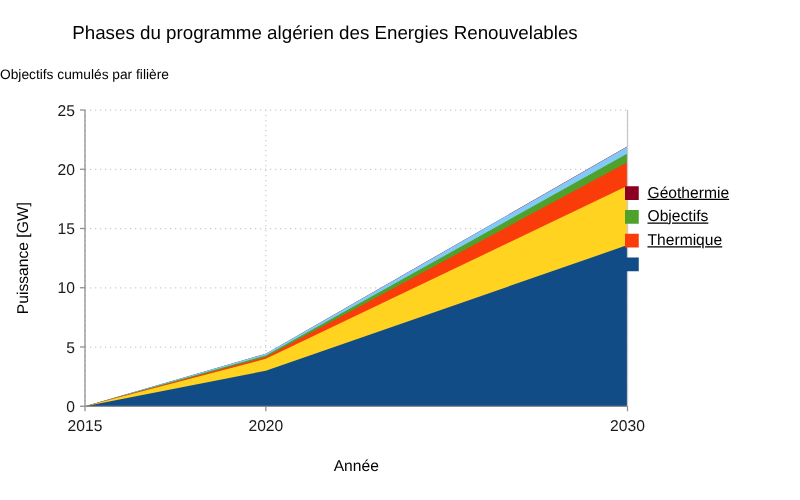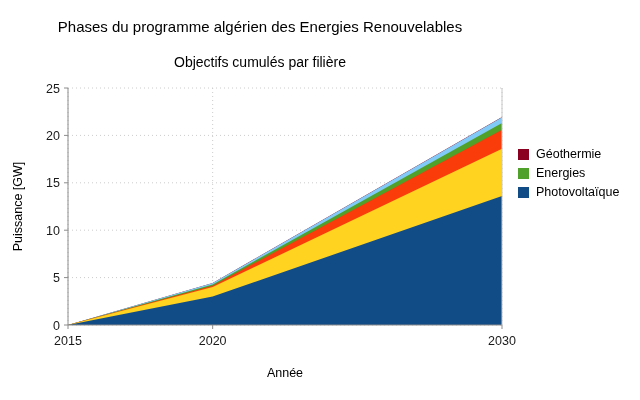--- a/index.html
+++ b/index.html
@@ -29,45 +29,46 @@
     text-align: center;
     font-size: 15px;
     color: #000;
     white-space: nowrap;
   }
   .chart-subtitle {
     position: absolute;
     left: 0;
     top: 54px;
     width: 520px;
-    text-align: center;
-    font-size: 14px;
+    text-align: left;
+    font-size: 11px;
     color: #000;
     white-space: nowrap;
   }
   .plot-svg {
     position: absolute;
     left: 0;
     top: 0;
   }
   .tick-label {
     font-family: "Liberation Sans", sans-serif;
     font-size: 12.5px;
     fill: #1a1a1a;
   }
   .axis-title {
     font-family: "Liberation Sans", sans-serif;
     font-size: 12.5px;
     fill: #000000;
   }
   .legend {
     position: absolute;
-    left: 518px;
+    left: 500px;
     top: 145px;
     width: 118px;
+    text-decoration: underline;
   }
   .legend-row {
     display: flex;
     align-items: center;
     height: 18px;
     margin-bottom: 1px;
   }
   .legend-swatch {
     width: 11px;
     height: 11px;
@@ -151,22 +152,25 @@
       </g>
   </svg>
 
   <div class="legend" id="legend">
       <div class="legend-row">
         <span class="legend-swatch" style="background: rgb(139, 0, 32);"></span>
         <span class="legend-label">Géothermie</span>
       </div>
       <div class="legend-row">
         <span class="legend-swatch" style="background: rgb(79, 161, 43);"></span>
-        <span class="legend-label">Energies</span>
+        <span class="legend-label">Objectifs</span>
+      </div>
+      <div class="legend-row">
+        <span class="legend-swatch" style="background: rgb(250, 60, 10);"></span>
+        <span class="legend-label">Thermique</span>
       </div>
       <div class="legend-row">
         <span class="legend-swatch" style="background: rgb(17, 76, 135);"></span>
-        <span class="legend-label">Photovoltaïque</span>
       </div>
     </div>
 
 
 </div>
 
 </body></html>

